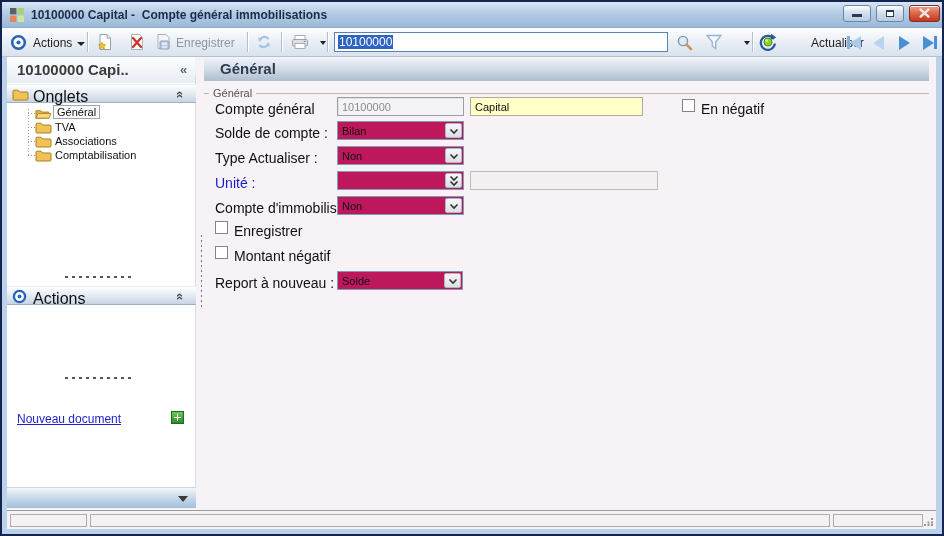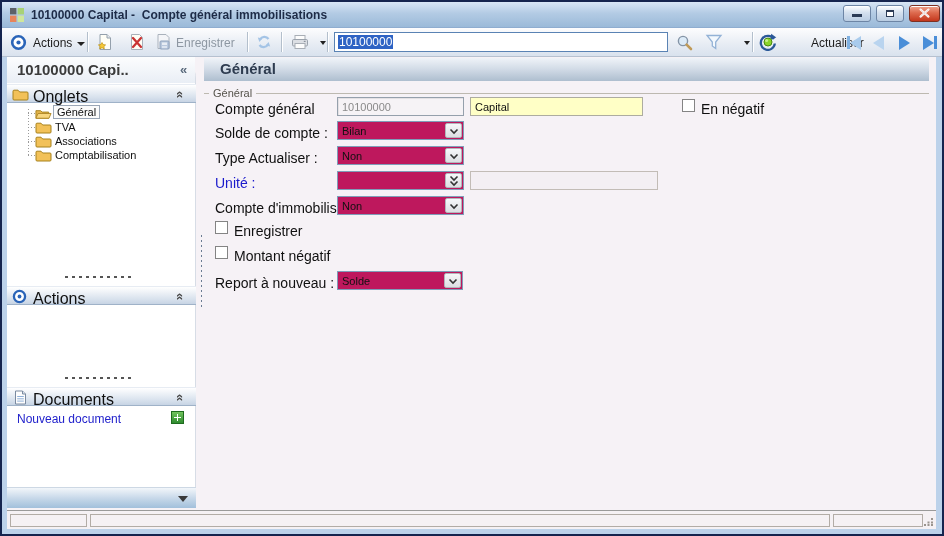--- a/index.html
+++ b/index.html
@@ -50,21 +50,21 @@
   .chev-up { position:absolute; left:170px; top:2px; color:#4a4a4a; font-size:13px; font-weight:bold; transform:rotate(90deg); transform-origin:center; }
   .tree-item { position:absolute; left:48px; height:14px; font-size:11px; color:#101010; line-height:14px; }
   .tree-item.selected { left:46px; border:1px solid #9aa6b6; background:#fbfbfb; padding:0 3px; line-height:13px; }
   .tree-vline { position:absolute; left:21px; top:52px; height:47px; width:1px;
     background-image:linear-gradient(#9a9a9a 1px, transparent 1px); background-size:1px 3px; }
   .tree-hstub { position:absolute; left:21px; width:8px; height:1px;
     background-image:linear-gradient(90deg,#9a9a9a 1px, transparent 1px); background-size:3px 1px; }
   .tree-folder { position:absolute; left:28px; width:17px; height:13px; }
   .dots-sep { position:absolute; left:58px; width:68px; height:2px;
     background-image:linear-gradient(90deg,#555 3px, transparent 3px); background-size:7px 2px; }
-  .doc-link { position:absolute; left:10px; top:355px; font-size:12px; color:#2222cc; cursor:pointer; }
+  .doc-link { position:absolute; left:10px; top:355px; font-size:12px; color:#2222cc; cursor:pointer;text-decoration:underline; }
   .plus-btn { position:absolute; left:164px; top:354px; width:13px; height:13px; border:1px solid #1e6b1e;
     background:linear-gradient(180deg,#72c45e,#2f8b2f); }
   .plus-btn:before { content:""; position:absolute; left:2px; top:5px; width:7px; height:1px; background:#fff; }
   .plus-btn:after { content:""; position:absolute; left:5px; top:2px; width:1px; height:7px; background:#fff; }
   .sb-bottom { position:absolute; left:0; top:430px; width:189px; height:21px;
     background:linear-gradient(180deg,#f2f6fa,#c4d6e8 55%,#a2c0db); border-top:1px solid #cdd8e4; }
   .sb-bottom .tri { position:absolute; left:171px; top:8px; width:0; height:0;
     border-left:5px solid transparent; border-right:5px solid transparent; border-top:6px solid #3a3a3a; }
 
   
@@ -244,31 +244,20 @@
           <svg class="abs" style="left:5px;top:2px" width="15" height="15" viewBox="0 0 15 15">
             <circle cx="7.5" cy="7.5" r="5.6" fill="#fff" stroke="#2a64b8" stroke-width="2.3"></circle>
             <circle cx="7.5" cy="7.5" r="1.9" fill="#2a64b8"></circle>
           </svg>
           <span class="lbl">Actions</span>
           <span class="chev-up">«</span>
         </div>
 
         <div class="dots-sep" style="top:320px"></div>
 
-        <div class="sec-hdr" style="top:330px">
-          <svg class="abs" style="left:7px;top:2px" width="13" height="15" viewBox="0 0 13 15">
-            <path d="M1.5 1 h7 l3 3 v10 h-10 z" fill="#fdfdfd" stroke="#7a8aa0"></path>
-            <path d="M8.5 1 v3 h3" fill="#dbe4ee" stroke="#7a8aa0"></path>
-            <line x1="3.2" y1="6.5" x2="9.8" y2="6.5" stroke="#8fb0d8"></line>
-            <line x1="3.2" y1="8.8" x2="9.8" y2="8.8" stroke="#8fb0d8"></line>
-            <line x1="3.2" y1="11.1" x2="9.8" y2="11.1" stroke="#8fb0d8"></line>
-          </svg>
-          <span class="lbl">Documents</span>
-          <span class="chev-up">«</span>
-        </div>
 
         <div class="doc-link">Nouveau document</div>
         <div class="plus-btn"></div>
 
         <div class="sb-bottom">
           <span class="tri"></span>
         </div>
       </div>
 
       <div class="split-dots"></div>

